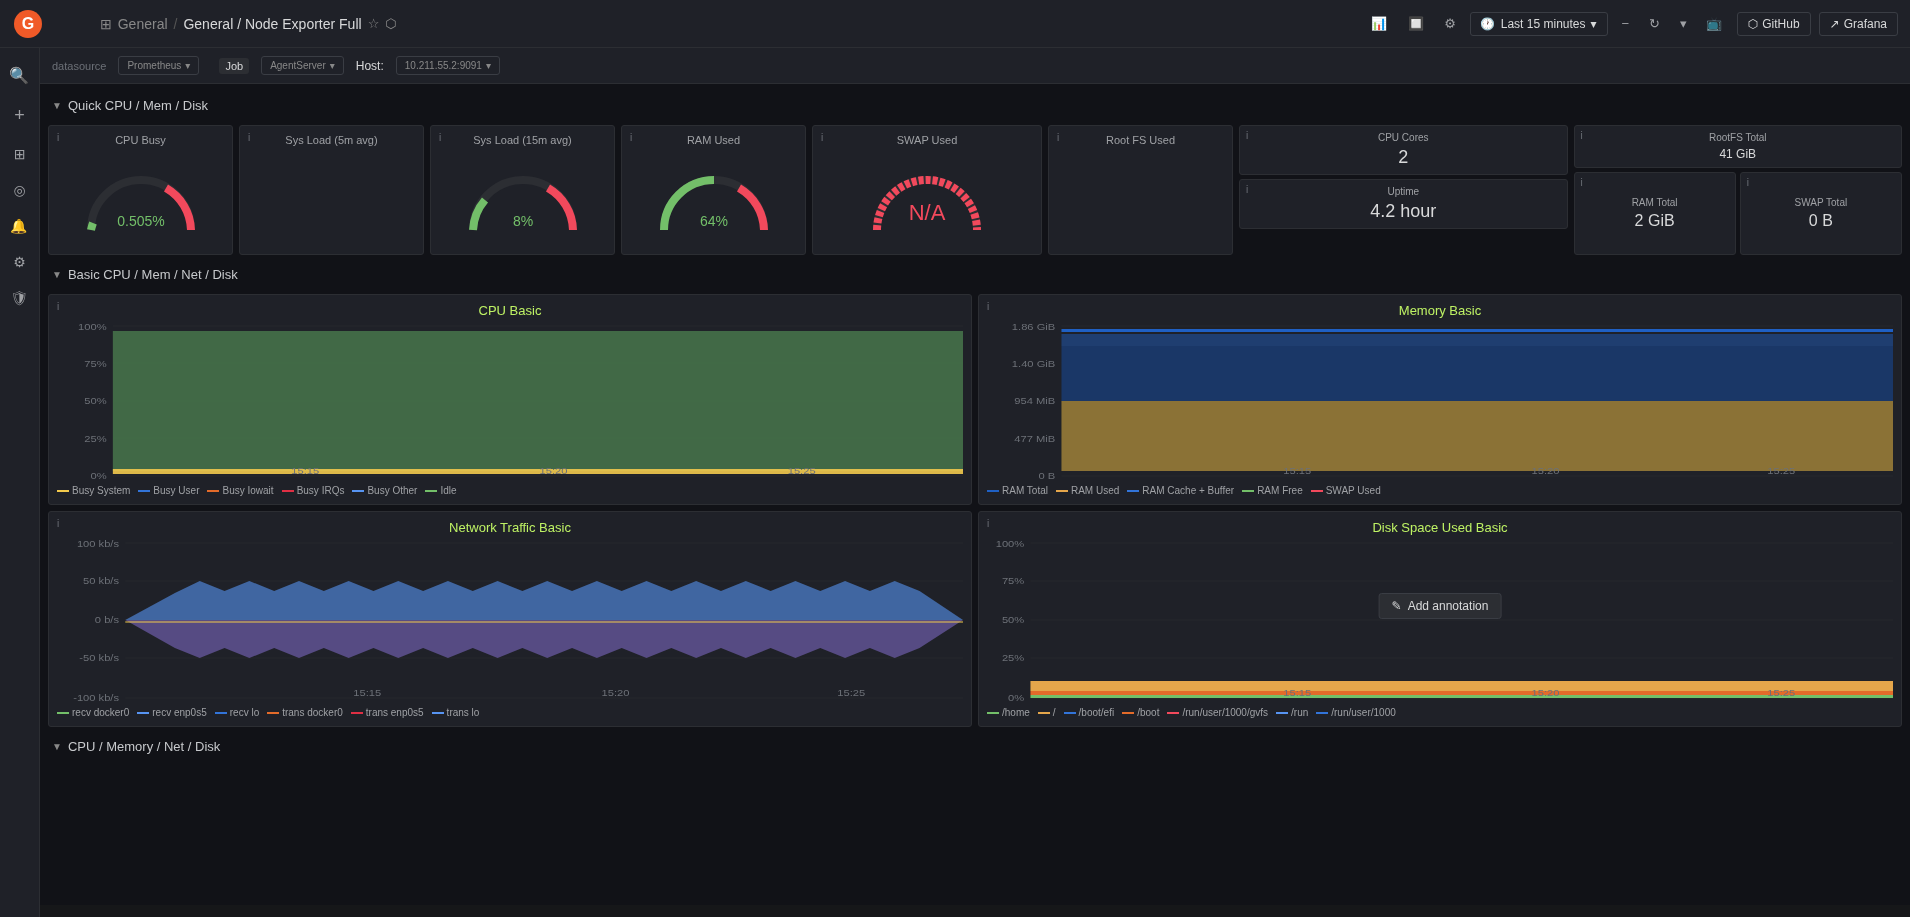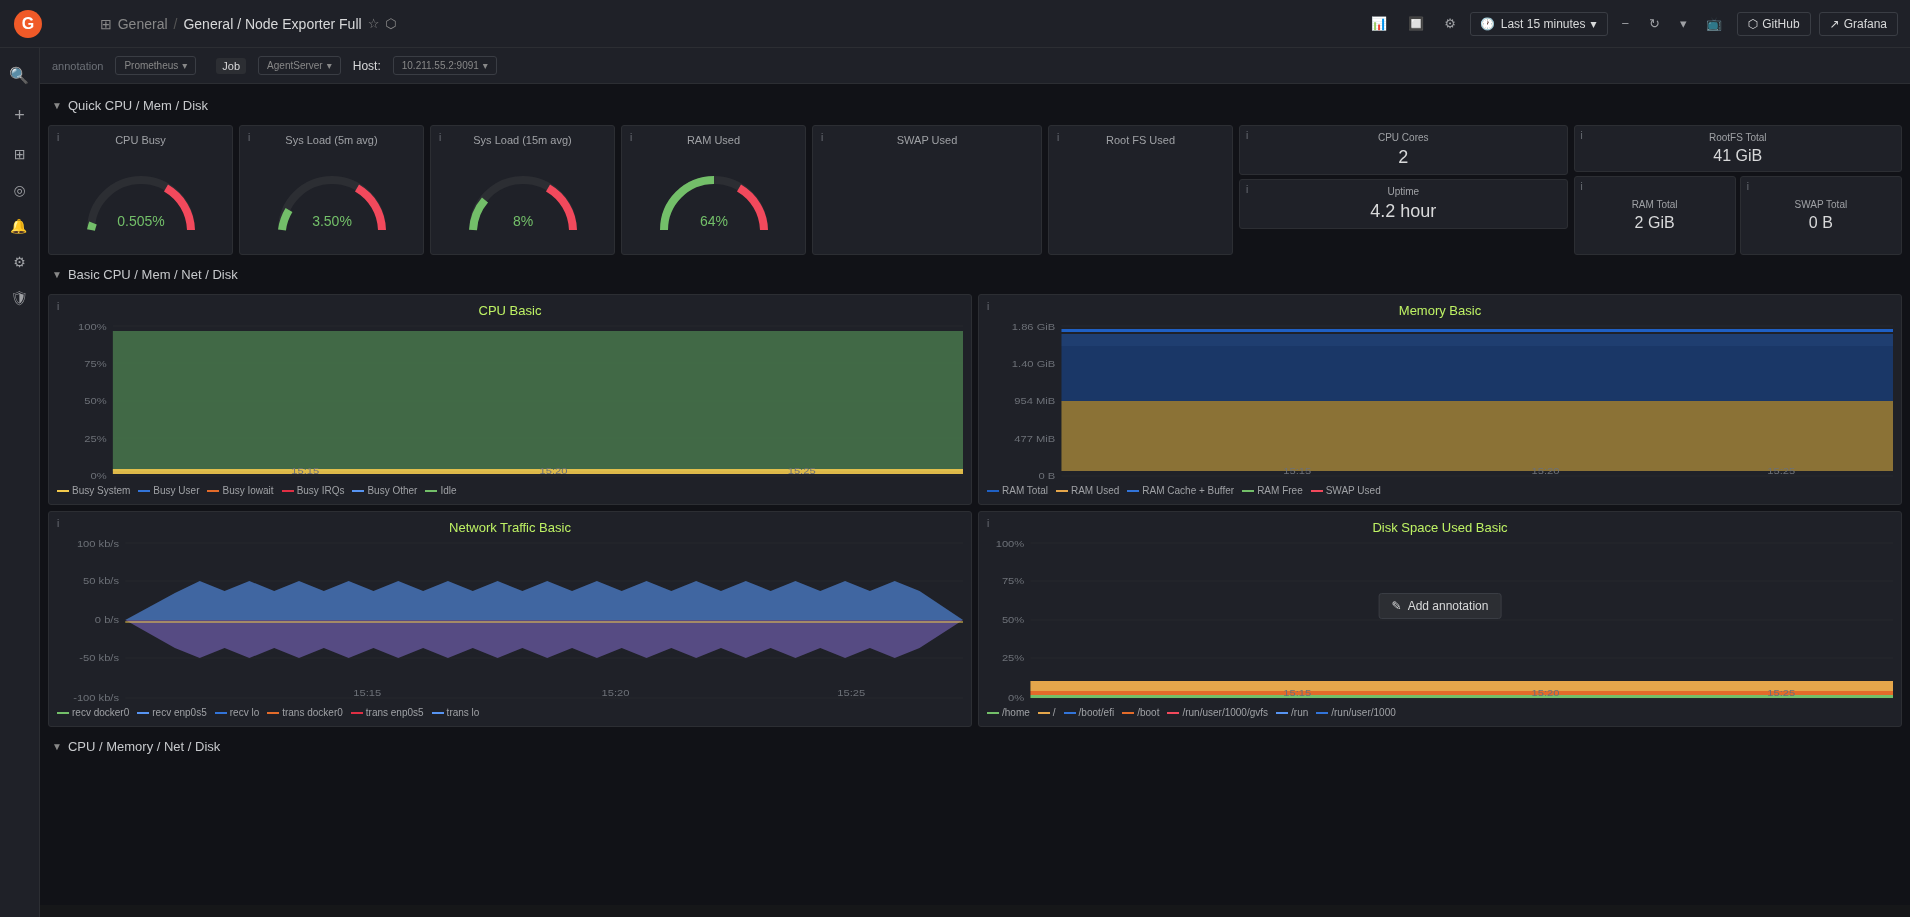--- a/index.html
+++ b/index.html
@@ -110,21 +110,21 @@
       <span>GitHub</span>
     </a>
     <a class="link-btn" href="#">
       <span>↗</span>
       <span>Grafana</span>
     </a>
   </div>
 </div>
 
 <div class="filter-bar" style="margin-left:40px;">
-  <span class="filter-label">annotation</span>
+  <span class="filter-label">datasource</span>
   <div class="filter-select">
     <span>Prometheus</span>
     <span>▾</span>
   </div>
   <span class="filter-label" style="margin-left:8px;color:#d8d9da;background:#2c2e33;padding:2px 6px;border-radius:3px;font-size:11px;">Job</span>
   <div class="filter-select">
     <span>AgentServer</span>
     <span>▾</span>
   </div>
   <span class="filter-label" style="color:#d8d9da;font-size:12px;">Host:</span>
@@ -155,28 +155,20 @@
 
           <path d="M 15 72 A 50 50 0 0 1 17 65" fill="none" stroke="#73bf69" stroke-width="8"></path>
           <text x="65" y="68" text-anchor="middle" font-size="14" fill="#73bf69" font-weight="500">0.505%</text>
         </svg>
       </div>
     </div>
 
     <div class="gauge-panel" style="max-width:185px;">
       <div class="panel-info">i</div>
       <div class="panel-title">Sys Load (5m avg)</div>
-      <div class="gauge-container">
-        <svg width="130" height="80" viewBox="0 0 130 80">
-          <path d="M 15 72 A 50 50 0 0 1 115 72" fill="none" stroke="#2c2e33" stroke-width="8"></path>
-          <path d="M 90 30 A 50 50 0 0 1 115 72" fill="none" stroke="#f2495c" stroke-width="8"></path>
-          <path d="M 15 72 A 50 50 0 0 1 22 52" fill="none" stroke="#73bf69" stroke-width="8"></path>
-          <text x="65" y="68" text-anchor="middle" font-size="14" fill="#73bf69" font-weight="500">3.50%</text>
-        </svg>
-      </div>
     </div>
 
     <div class="gauge-panel" style="max-width:185px;">
       <div class="panel-info">i</div>
       <div class="panel-title">Sys Load (15m avg)</div>
       <div class="gauge-container">
         <svg width="130" height="80" viewBox="0 0 130 80">
           <path d="M 15 72 A 50 50 0 0 1 115 72" fill="none" stroke="#2c2e33" stroke-width="8"></path>
           <path d="M 90 30 A 50 50 0 0 1 115 72" fill="none" stroke="#f2495c" stroke-width="8"></path>
           <path d="M 15 72 A 50 50 0 0 1 27 42" fill="none" stroke="#73bf69" stroke-width="8"></path>
@@ -194,20 +186,27 @@
           <path d="M 90 30 A 50 50 0 0 1 115 72" fill="none" stroke="#f2495c" stroke-width="8"></path>
           <path d="M 15 72 A 50 50 0 0 1 65 22" fill="none" stroke="#73bf69" stroke-width="8"></path>
           <text x="65" y="68" text-anchor="middle" font-size="14" fill="#73bf69" font-weight="500">64%</text>
         </svg>
       </div>
     </div>
 
     <div class="gauge-panel" style="max-width:230px;">
       <div class="panel-info">i</div>
       <div class="panel-title">SWAP Used</div>
+      <div class="gauge-container">
+        <svg width="130" height="80" viewBox="0 0 130 80">
+          <path d="M 15 72 A 50 50 0 0 1 115 72" fill="none" stroke="#2c2e33" stroke-width="8"></path>
+          <path d="M 15 72 A 50 50 0 0 1 115 72" fill="none" stroke="#f2495c" stroke-width="8" stroke-dasharray="5 2"></path>
+          <text x="65" y="62" text-anchor="middle" font-size="22" fill="#f2495c" font-weight="400">N/A</text>
+        </svg>
+      </div>
     </div>
 
     <div class="gauge-panel" style="max-width:185px;">
       <div class="panel-info">i</div>
       <div class="panel-title">Root FS Used</div>
     </div>
 
     <div style="display:flex;flex-direction:column;gap:4px;flex:1;min-width:0;">
       <div class="stat-mini">
         <div class="panel-info">i</div>
@@ -218,21 +217,21 @@
         <div class="panel-info">i</div>
         <div class="stat-mini-title">Uptime</div>
         <div class="stat-mini-value" style="font-size:18px;">4.2 hour</div>
       </div>
     </div>
 
     <div style="display:flex;flex-direction:column;gap:4px;flex:1;min-width:0;">
       <div class="stat-mini">
         <div class="panel-info">i</div>
         <div class="stat-mini-title">RootFS Total</div>
-        <div class="stat-mini-value" style="font-size:16px;text-align:center;">41 GiB</div>
+        <div class="stat-mini-value" style="font-size:12px;text-align:center;">41 GiB</div>
       </div>
       <div style="display:flex;gap:4px;flex:1;">
         <div class="stat-mini" style="flex:1;">
           <div class="panel-info">i</div>
           <div class="stat-mini-title">RAM Total</div>
           <div class="stat-mini-value" style="font-size:16px;">2 GiB</div>
         </div>
         <div class="stat-mini" style="flex:1;">
           <div class="panel-info">i</div>
           <div class="stat-mini-title">SWAP Total</div>

